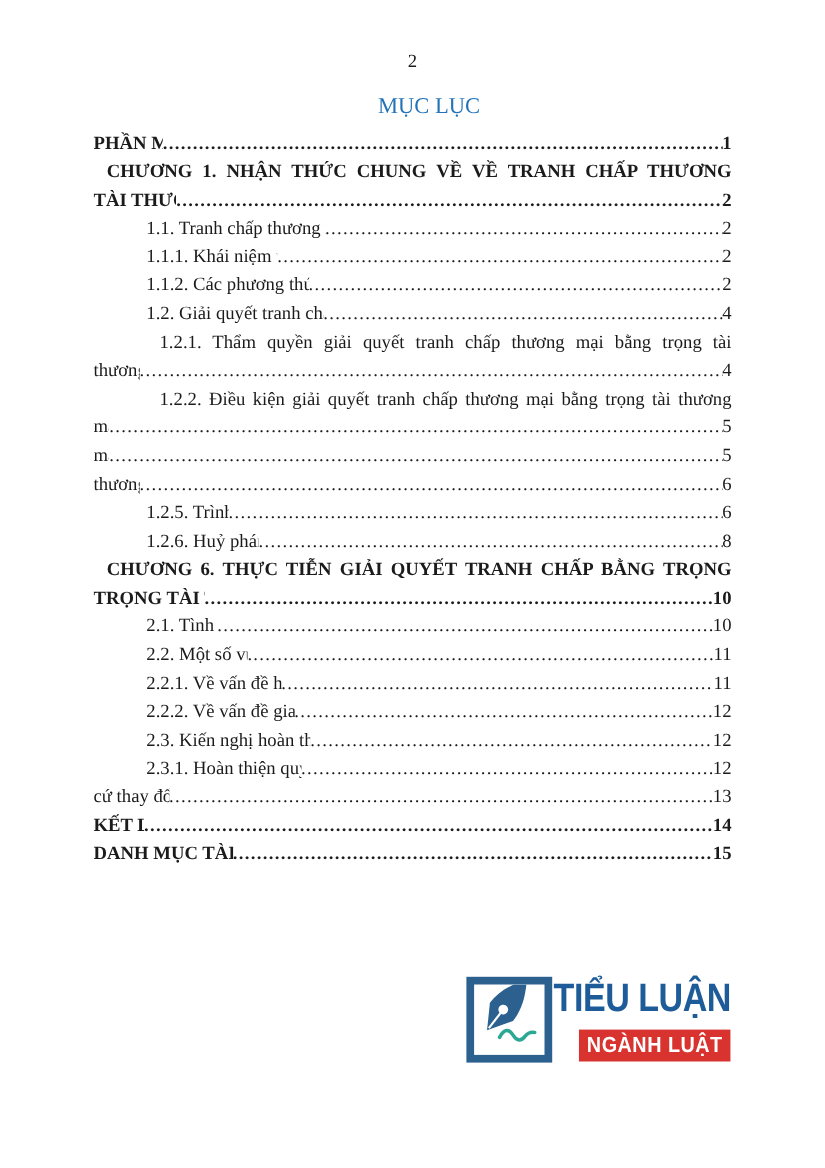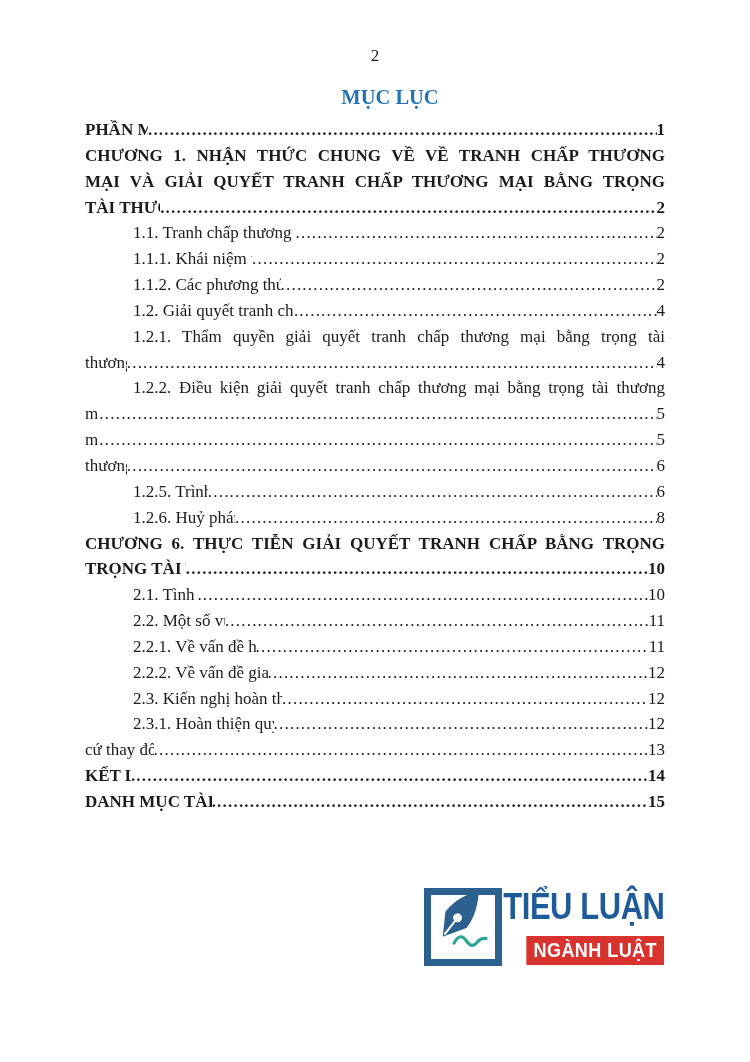--- a/index.html
+++ b/index.html
@@ -11,32 +11,32 @@
     font-family:"Liberation Serif","DejaVu Serif",serif;
     color:#1b1b1b;
   }
   
   .pageno{
     position:absolute;top:46px;left:0;right:0;
     text-align:center;font-size:17px;z-index:3;
   }
   .toc-title{
     position:absolute;top:86px;left:0;right:0;
-    text-align:center;font-size:20.5px;font-weight:bold;
+    text-align:center;font-size:20.5px;font-weight:normal;
     color:var(--title_blue,#2273b8);z-index:3;margin-left:30px;
   }
   
   .toc{
     position:absolute;top:117px;left:85px;width:580px;z-index:3;
   }
   .toc-entry{font-size:17px;line-height:25.85px;}
   .toc-entry.bold{font-weight:bold;}
   .pre-line{
     text-align:justify;text-align-last:justify;
-    overflow:hidden;white-space:normal;
+    overflow:hidden;white-space:normal;margin-left:12px;
   }
   .pre-line.ind{text-indent:48px;}
   .last-line{display:flex;align-items:baseline;}
   .last-line.ind{padding-left:48px;}
   .last-line .t{flex:0 1 auto;white-space:nowrap;overflow:hidden;}
   .leader{
     flex:1 1 auto;min-width:8px;overflow:hidden;white-space:nowrap;
   }
   .leader::after{
     content:"......................................................................................................................................................................................";
@@ -92,21 +92,20 @@
 <div class="toc">
     <div class="toc-entry bold">
       <div class="last-line">
         <span class="t">PHẦN MỞ ĐẦU</span>
         <span class="leader"></span>
         <span class="pagenum">1</span>
       </div>
     </div>
     <div class="toc-entry bold">
       <div class="pre-line">CHƯƠNG 1. NHẬN THỨC CHUNG VỀ VỀ TRANH CHẤP THƯƠNG</div>
-      <div class="pre-line">MẠI VÀ GIẢI QUYẾT TRANH CHẤP THƯƠNG MẠI BẰNG TRỌNG</div>
       <div class="last-line">
         <span class="t">TÀI THƯƠNG MẠI</span>
         <span class="leader"></span>
         <span class="pagenum">2</span>
       </div>
     </div>
     <div class="toc-entry">
       <div class="last-line ind">
         <span class="t">1.1. Tranh chấp thương mại và phương thức giải quyết tranh chấp</span>
         <span class="leader"></span>

